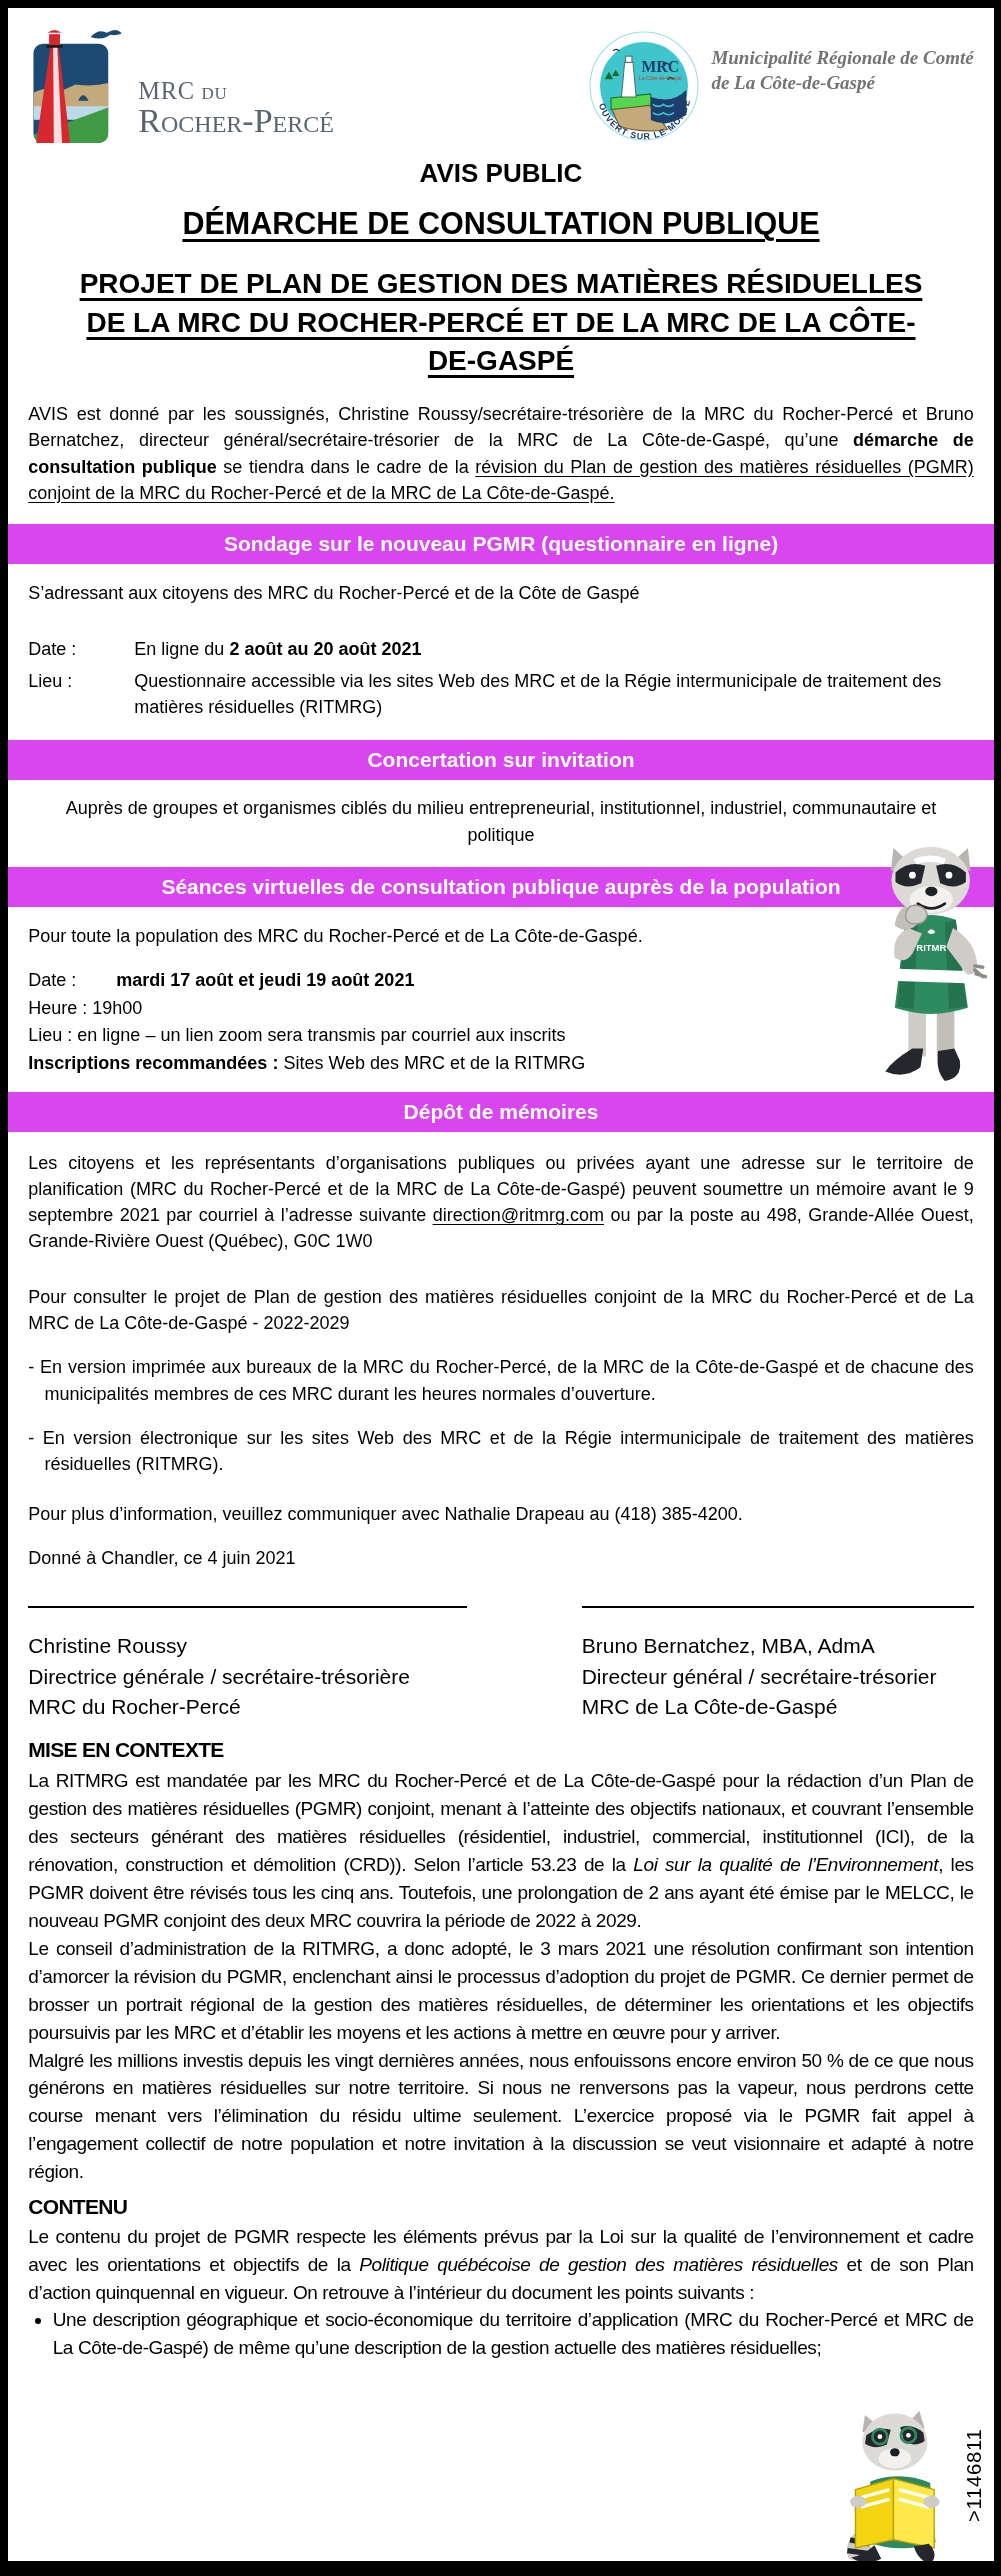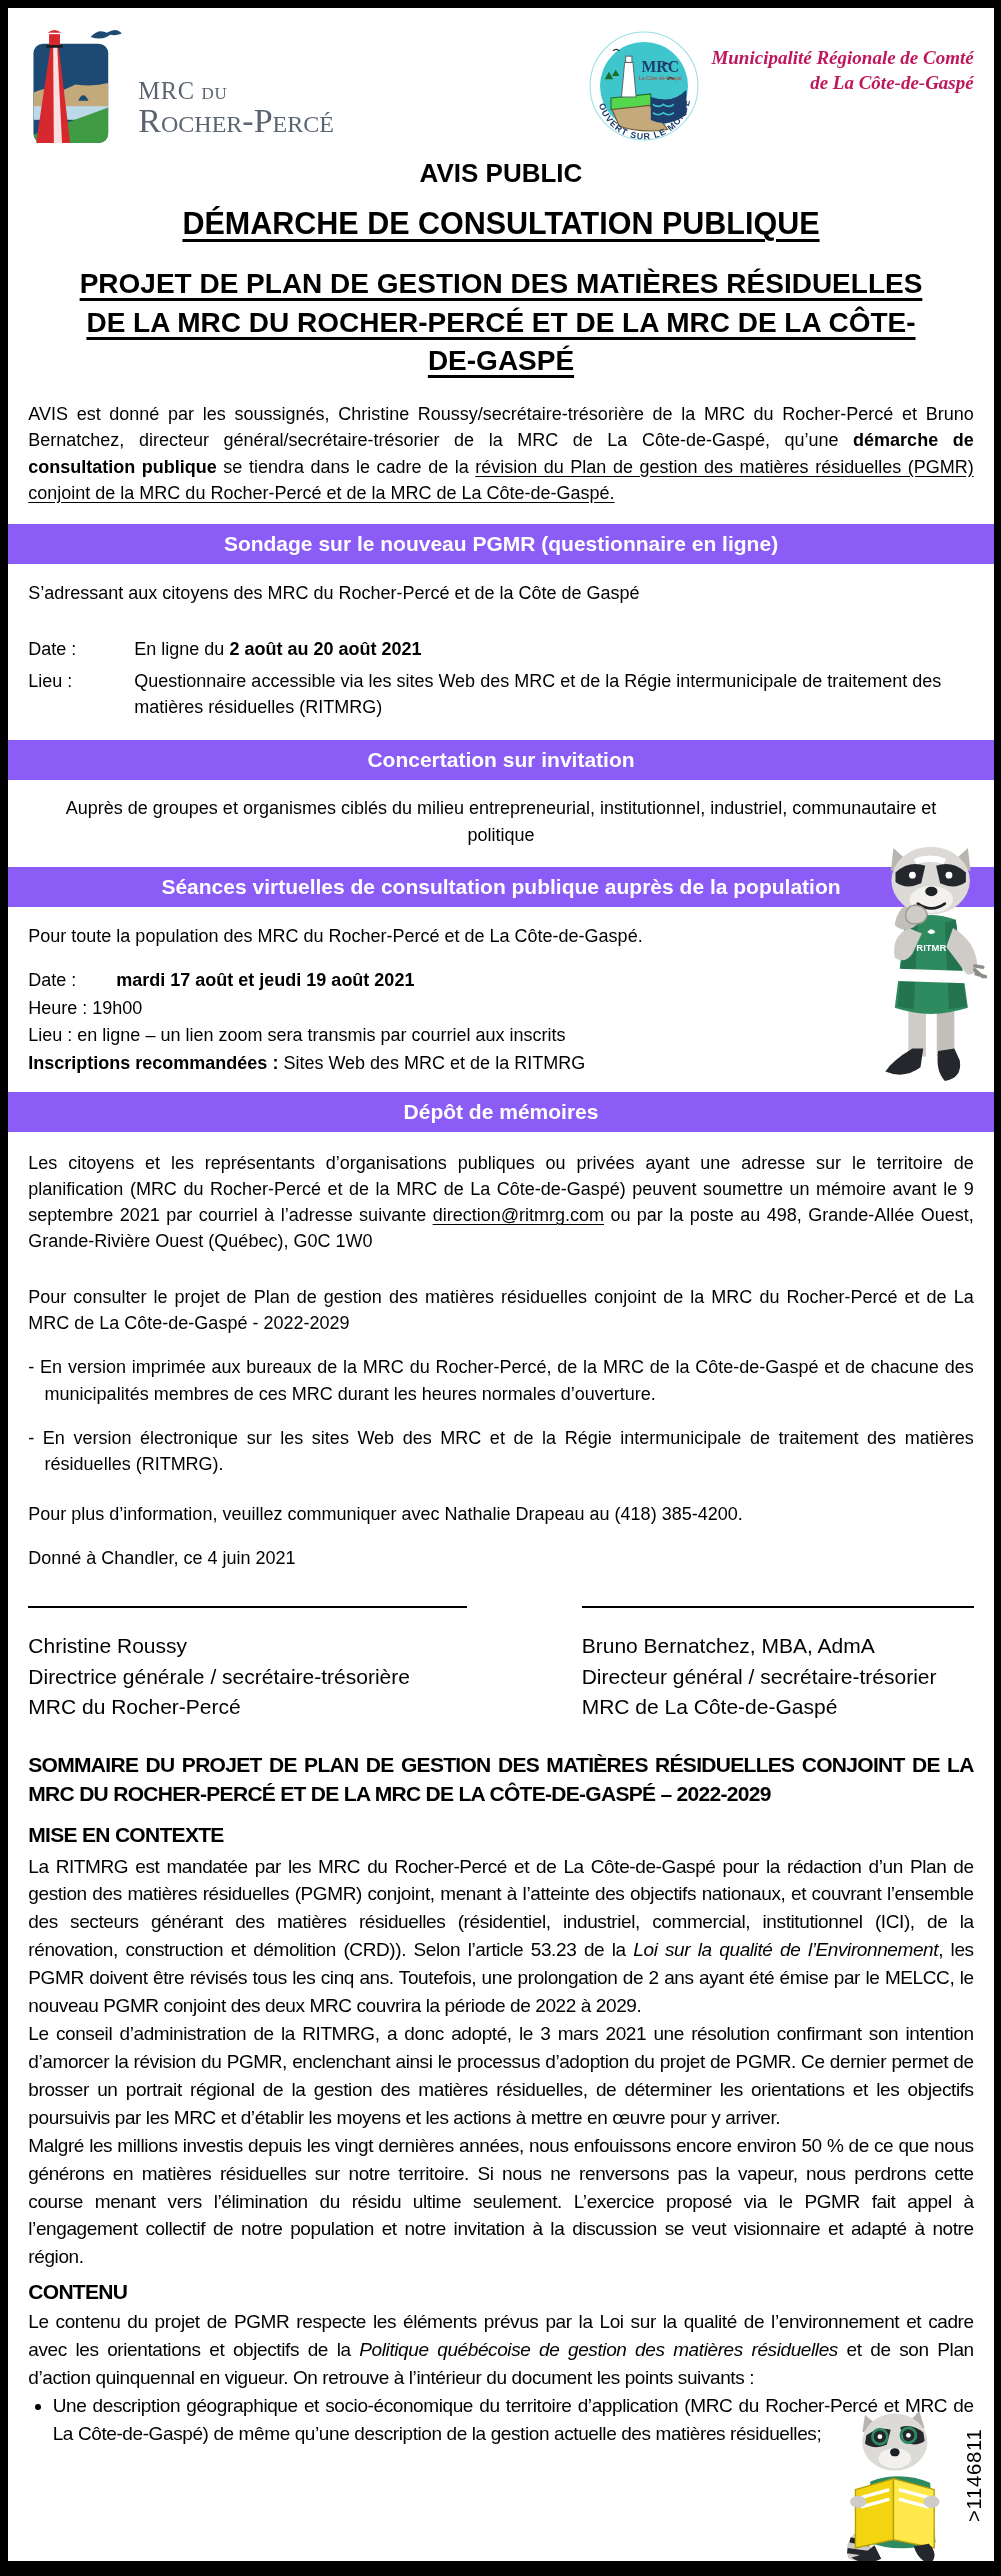--- a/index.html
+++ b/index.html
@@ -10,30 +10,30 @@
     font-family:"Liberation Sans",sans-serif;
   }
   .pad{margin-left:20.3px;margin-right:20.3px;}
   
   .logos{display:flex;justify-content:space-between;align-items:flex-start;margin:17.6px 20.3px 0;height:121px;}
   .logo-rp{display:flex;align-items:flex-end;gap:8px;}
   .rp-text{font-family:"Liberation Serif",serif;color:#5b6570;font-variant:small-caps;line-height:1.05;padding-bottom:9.5px;}
   .rp-mrc{font-size:24.4px;letter-spacing:0.7px;}
   .rp-name{font-size:34px;}
   .logo-cg{display:flex;align-items:flex-start;gap:12.2px;margin-top:5.4px;}
-  .cg-caption{font-family:"Liberation Serif",serif;font-style:italic;font-weight:bold;color:#be185d;font-size:19px;line-height:1.3;margin-top:15px;text-align:right;}
+  .cg-caption{font-family:"Liberation Serif",serif;font-style:italic;font-weight:bold;color:#737373;font-size:19px;line-height:1.3;margin-top:15px;}
   
   .t-avis{font-size:26px;font-weight:bold;text-align:center;margin:11px 0 0;}
   .t-main{font-size:30.5px;font-weight:bold;text-align:center;margin:17.6px 0 0;text-decoration:underline;text-decoration-thickness:2.7px;text-underline-offset:4.7px;}
   .t-sub{font-size:28px;font-weight:bold;text-align:center;margin:24px auto 0;width:868px;line-height:1.38;text-decoration:underline;text-decoration-thickness:2.7px;text-underline-offset:4.7px;}
   
   .body-lg{font-size:18px;line-height:1.45;}
   .justify{text-align:justify;}
   .ul{text-decoration:underline;text-underline-offset:3.4px;}
-  .banner{background:#8b5cf6;color:#fff;font-weight:bold;font-size:21px;text-align:center;padding:8.1px 0;}
+  .banner{background:#d946ef;color:#fff;font-weight:bold;font-size:21px;text-align:center;padding:8.1px 0;}
   .kv{display:flex;margin:5.4px 20.3px 0;gap:8px;}
   .kv .k{flex:0 0 98px;}
   .kv .v{flex:1;}
   .center{text-align:center;}
   
   .hang{padding-left:16.3px;text-indent:-16.3px;}
   .sig-row{display:flex;margin:35px 20.3px 0;}
   .sig{font-size:21px;line-height:1.45;}
   .sig .rule{border-top:2.7px solid #000;margin-bottom:23px;}
   .sig-left{width:444px;margin-right:115px;}
@@ -165,21 +165,20 @@
       <div>MRC du Rocher-Percé</div>
     </div>
     <div class="sig sig-right">
       <div class="rule"></div>
       <div>Bruno Bernatchez, MBA, AdmA</div>
       <div>Directeur général / secrétaire-trésorier</div>
       <div>MRC de La Côte-de-Gaspé</div>
     </div>
   </div>
 
-  <div class="sm-head justify pad" style="margin-top:28.5px">SOMMAIRE DU PROJET DE PLAN DE GESTION DES MATIÈRES RÉSIDUELLES CONJOINT DE LA MRC DU ROCHER-PERCÉ ET DE LA MRC DE LA CÔTE-DE-GASPÉ – 2022-2029</div>
   <div class="sm-head pad" style="margin-top:13.6px">MISE EN CONTEXTE</div>
   <div class="small justify pad" style="margin-top:2.7px">
     <p><span>La RITMRG est mandatée par les MRC du Rocher-Percé et de La Côte-de-Gaspé pour la rédaction d’un Plan de gestion des matières résiduelles (PGMR) conjoint, menant à l’atteinte des objectifs nationaux, et couvrant l’ensemble des secteurs générant des matières résiduelles (résidentiel, industriel, commercial, institutionnel (ICI), de la rénovation, construction et démolition (CRD)). Selon l’article 53.23 de la </span><span class="it">Loi sur la qualité de l’Environnement</span><span>, les PGMR doivent être révisés tous les cinq ans. Toutefois, une prolongation de 2 ans ayant été émise par le MELCC, le nouveau PGMR conjoint des deux MRC couvrira la période de 2022 à 2029.</span></p>
     <p>Le conseil d’administration de la RITMRG, a donc adopté, le 3 mars 2021 une résolution confirmant son intention d’amorcer la révision du PGMR, enclenchant ainsi le processus d’adoption du projet de PGMR. Ce dernier permet de brosser un portrait régional de la gestion des matières résiduelles, de déterminer les orientations et les objectifs poursuivis par les MRC et d’établir les moyens et les actions à mettre en œuvre pour y arriver.</p>
     <p>Malgré les millions investis depuis les vingt dernières années, nous enfouissons encore environ 50 % de ce que nous générons en matières résiduelles sur notre territoire. Si nous ne renversons pas la vapeur, nous perdrons cette course menant vers l’élimination du résidu ultime seulement. L’exercice proposé via le PGMR fait appel à l’engagement collectif de notre population et notre invitation à la discussion se veut visionnaire et adapté à notre région.</p>
   </div>
   <div class="sm-head pad" style="margin-top:6.8px">CONTENU</div>
   <div class="small justify pad" style="margin-top:1.4px">
     <p><span>Le contenu du projet de PGMR respecte les éléments prévus par la Loi sur la qualité de l’environnement et cadre avec les orientations et objectifs de la </span><span class="it">Politique québécoise de gestion des matières résiduelles</span><span> et de son Plan d’action quinquennal en vigueur. On retrouve à l’intérieur du document les points suivants :</span></p>
     <ul class="points">

